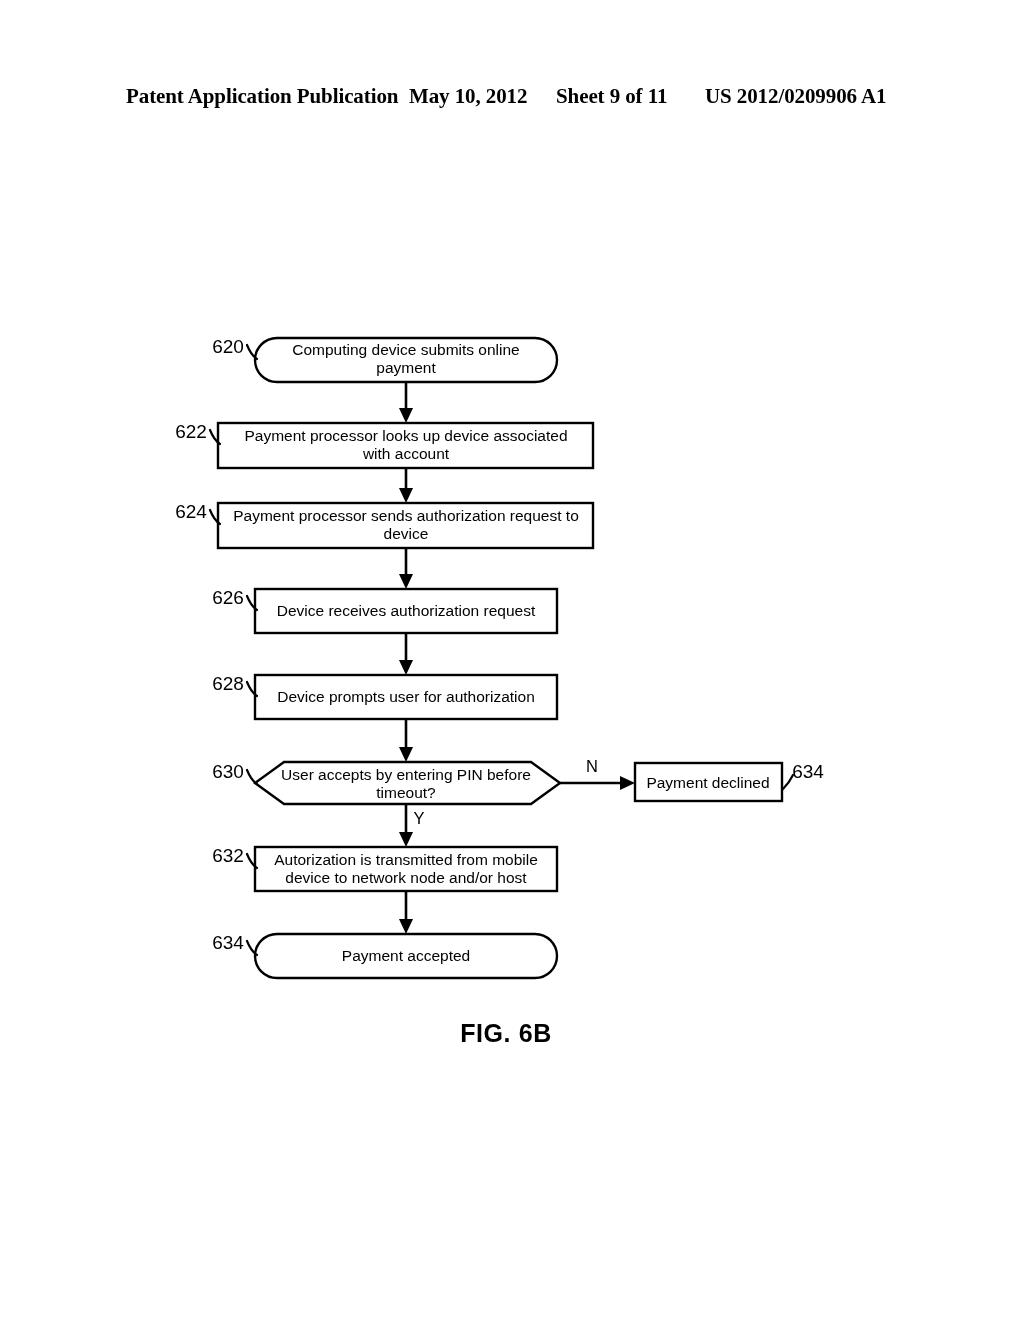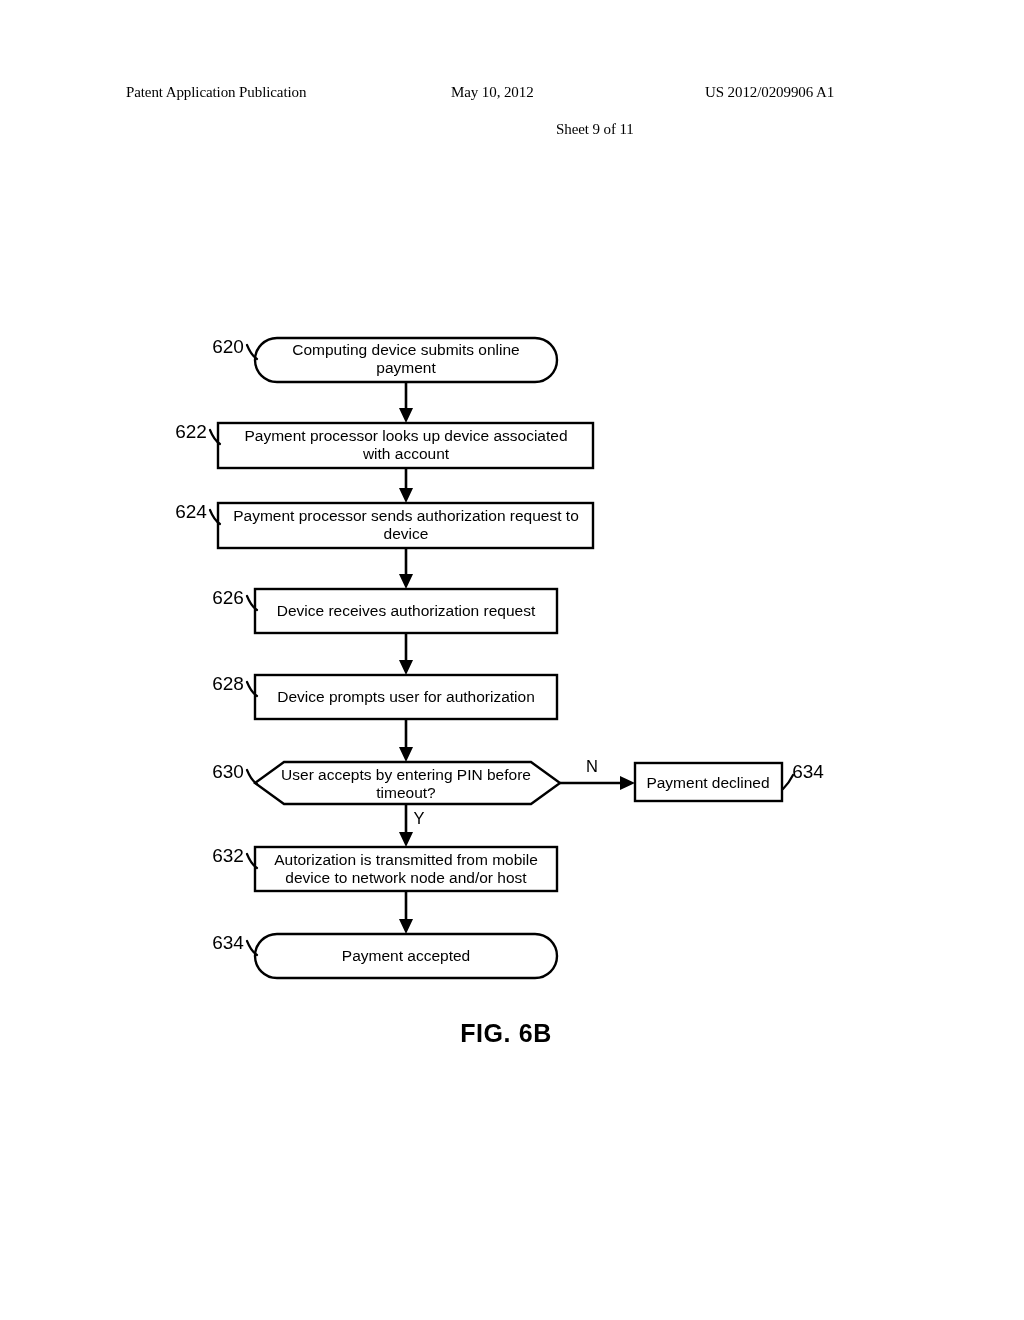--- a/index.html
+++ b/index.html
@@ -20,37 +20,36 @@
   
   .page-header {
     position: absolute;
     top: 84px;
     left: 0;
     width: 1024px;
     height: 34px;
     display: flex;
     align-items: baseline;
     font-family: "Liberation Serif", serif;
-    font-weight: normal;
-    font-size: 15px;
+    font-weight: bold;
+    font-size: 21px;
     letter-spacing: -0.1px;
     white-space: nowrap;
   }
   .hdr-pub {
     position: absolute;
     left: 126px;
   }
   .hdr-date {
     position: absolute;
-    left: 451px;
+    left: 409px;
   }
   .hdr-sheet {
     position: absolute;
     left: 556px;
-    margin-top: 37px;
   }
   .hdr-docnum {
     position: absolute;
     left: 705px;
   }
 
   
   .figure-area {
     position: absolute;
     top: 0;

